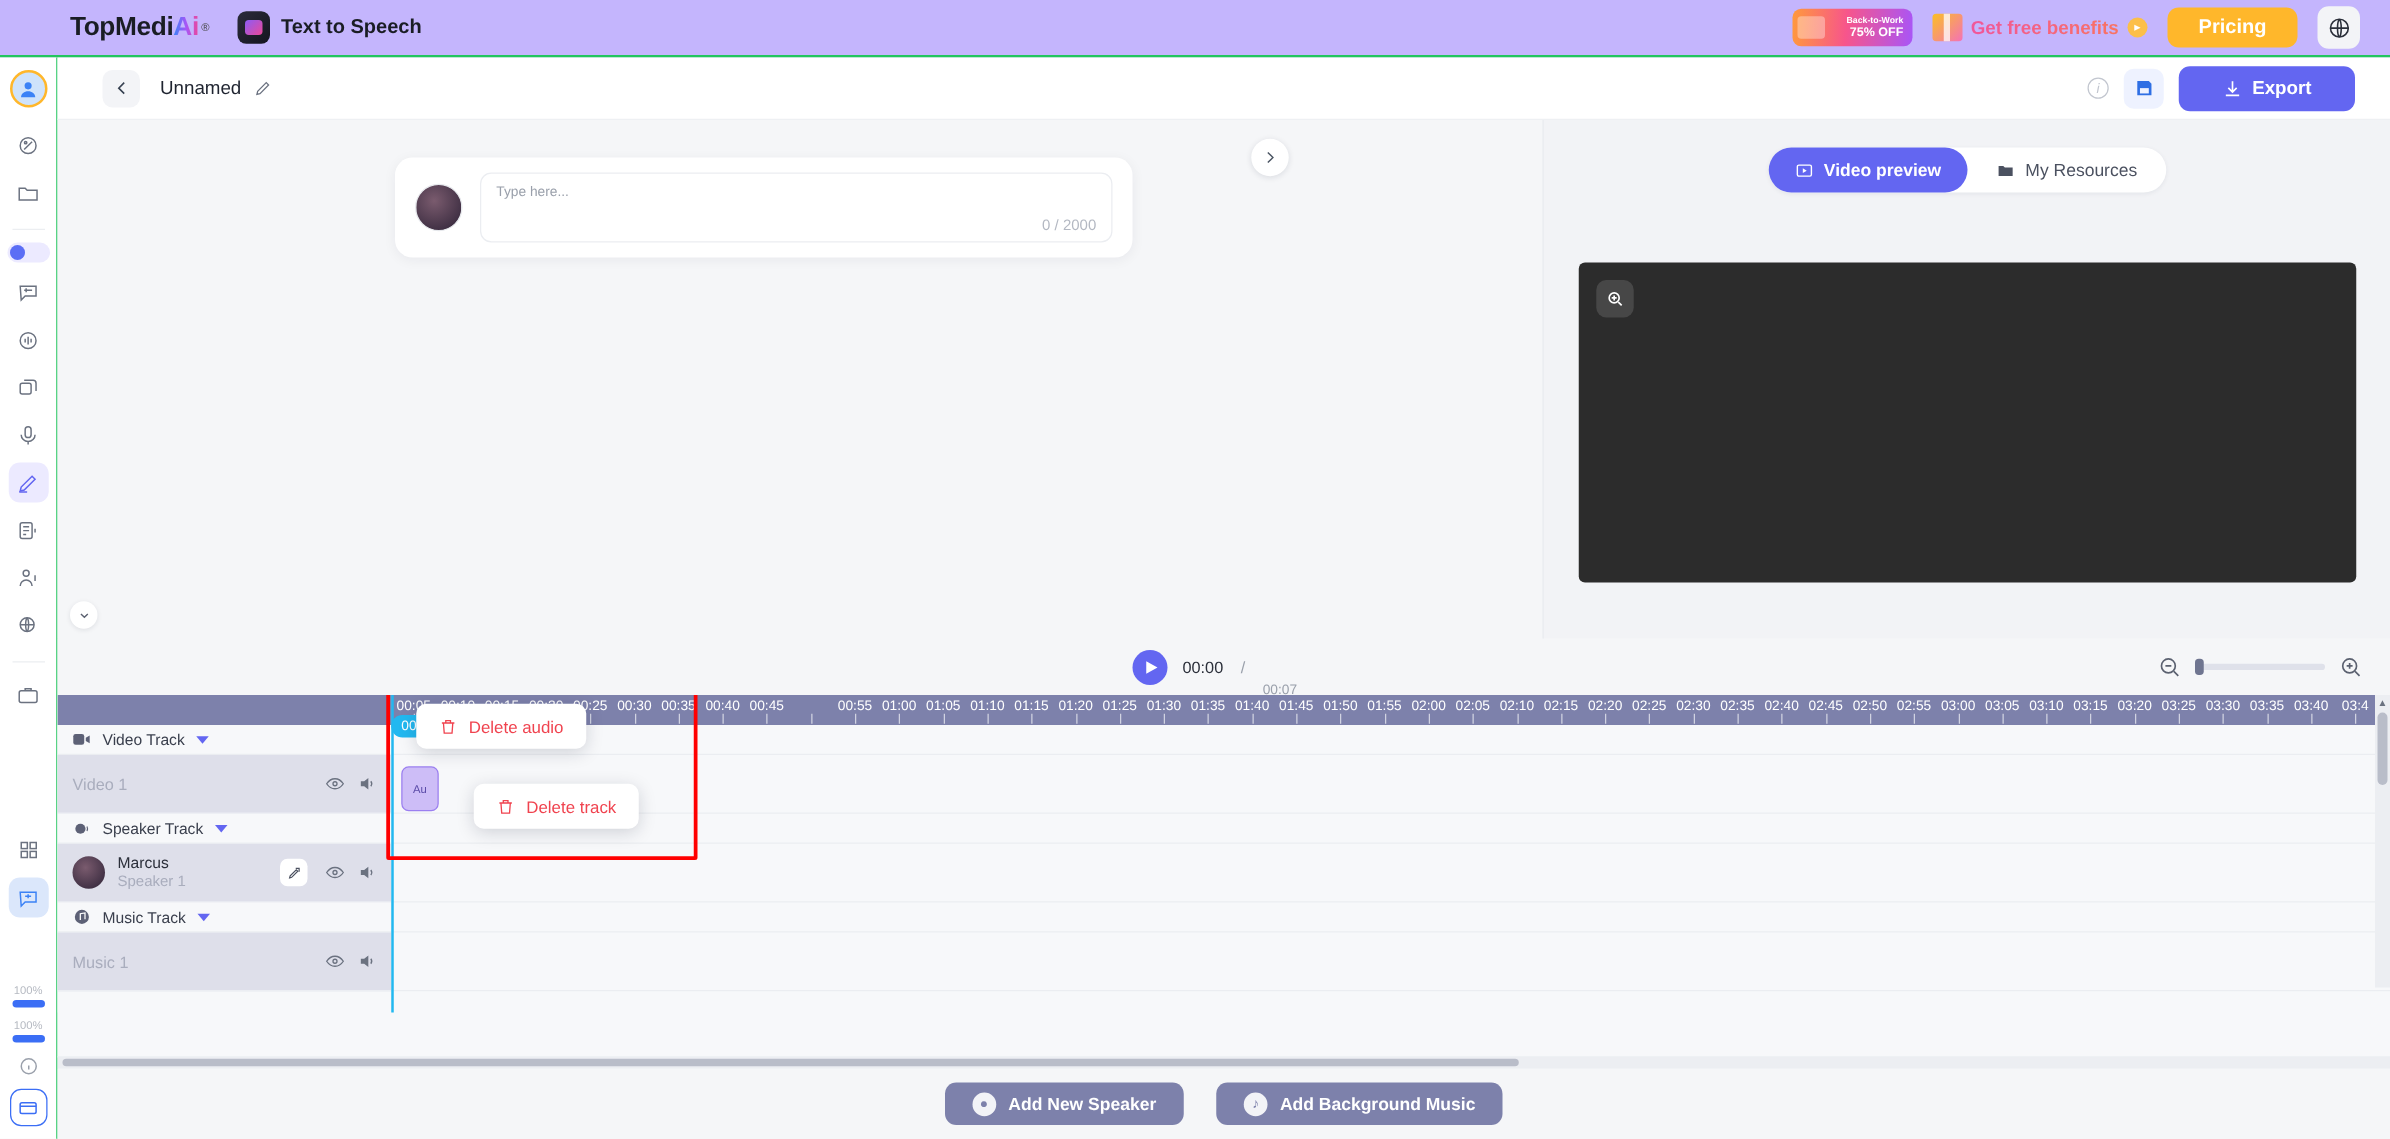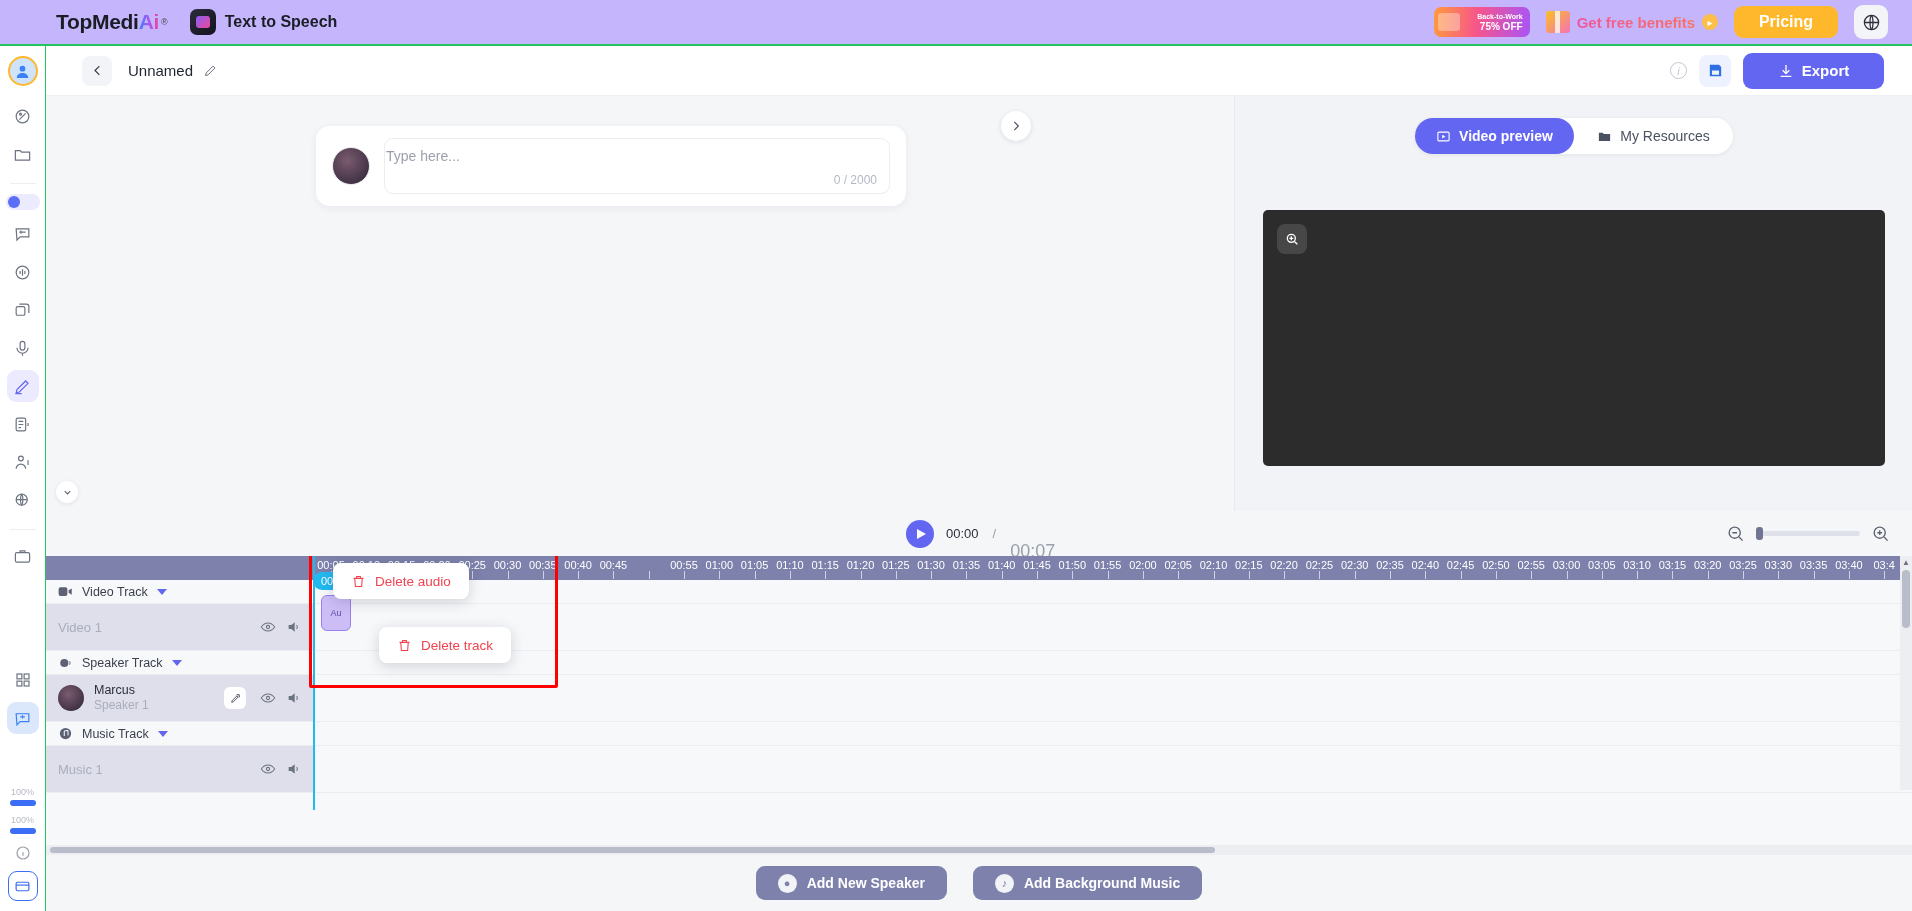--- a/index.html
+++ b/index.html
@@ -142,21 +142,21 @@
   .spk-avatar {
     width: 38px; height: 38px; border-radius: 50%;
     background: radial-gradient(circle at 40% 35%, #7a5b6e, #2d2236);
     flex-shrink: 0; border: 1px solid #e6e8ec;
   }
   .script-input {
     flex: 1; height: 56px; border: 1px solid #ebedf1; border-radius: 9px;
     position: relative; background: #fff;
   }
   .script-ph {
-    position: absolute; left: 1px; top: 9px; font-size: 14px; color: #9aa0ab;
+    position: absolute; left: 12px; top: 9px; font-size: 11px; color: #9aa0ab;
   }
   .script-count {
     position: absolute; right: 12px; bottom: 6px; font-size: 12px; color: #b3b8c2;
   }
   .next-arrow {
     position: absolute; left: 955px; top: 15px; width: 30px; height: 30px;
     border-radius: 50%; background: #fff; box-shadow: 0 1px 5px rgba(20,25,50,.12);
     display: flex; align-items: center; justify-content: center;
     color: #4b5563; cursor: pointer;
   }
@@ -204,21 +204,21 @@
     width: 28px; height: 28px; border-radius: 50%; background: #6366f1;
     display: flex; align-items: center; justify-content: center; cursor: pointer;
   }
   .play-tri {
     width: 0; height: 0; border-left: 9px solid #fff;
     border-top: 5.5px solid transparent; border-bottom: 5.5px solid transparent;
     margin-left: 3px;
   }
   .t-cur { font-size: 13px; color: #2b2f3a; }
   .t-sep { font-size: 13px; color: #9aa0ab; margin: 0 2px; }
-  .t-tot { font-size: 18px; color: #9aa0ab; margin-top: 36px; }
+  .t-tot { font-size: 11px; color: #9aa0ab; margin-top: 36px; }
   .zoom-ctrl {
     position: absolute; right: 22px; display: flex; align-items: center; gap: 11px;
     color: #5b6170;
   }
   .zslider { width: 104px; height: 5px; border-radius: 3px; background: #dfe1ea; position: relative; }
   .zknob {
     position: absolute; left: 0; top: -4px; width: 7px; height: 13px;
     border-radius: 3px; background: #6f7590;
   }
   
@@ -781,21 +781,21 @@
     </div>
   </div>
 
   <div class="tl-canvas">
     <div class="lane-line" style="top:23px"></div>
     <div class="lane-line" style="top:70px"></div>
     <div class="lane-line" style="top:94px"></div>
     <div class="lane-line" style="top:141px"></div>
     <div class="lane-line" style="top:165px"></div>
     <div class="lane-line" style="top:212px"></div>
-    <div class="audio-clip" style="left:8px; top:15px;">
+    <div class="audio-clip" style="left:8px; top:33px;">
       <span>Au</span>
     </div>
   </div>
 
   <div class="playhead" style="left:267px; top:0;"></div>
   <div class="playhead-lbl" style="left:267px;">00:00</div>
 
   <div class="red-box" style="left:263px; top:-16px; width:249px; height:148px;"></div>
 
   <div class="ctx-menu" style="left:287px; top:7px;">

